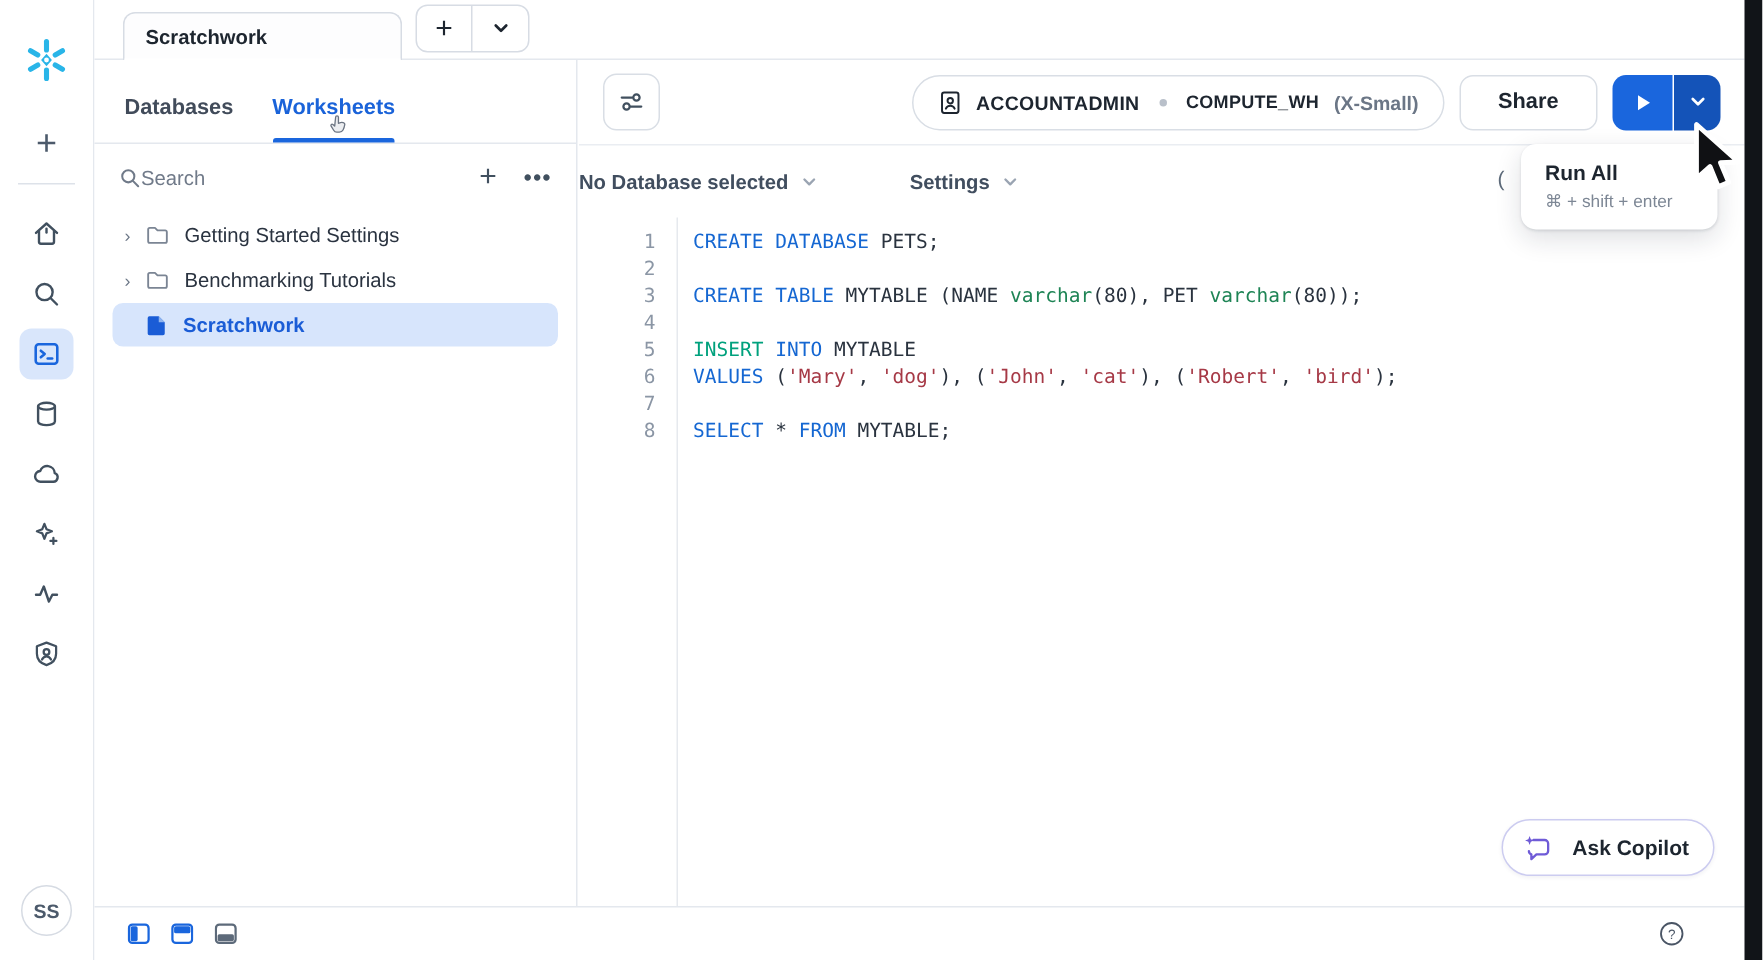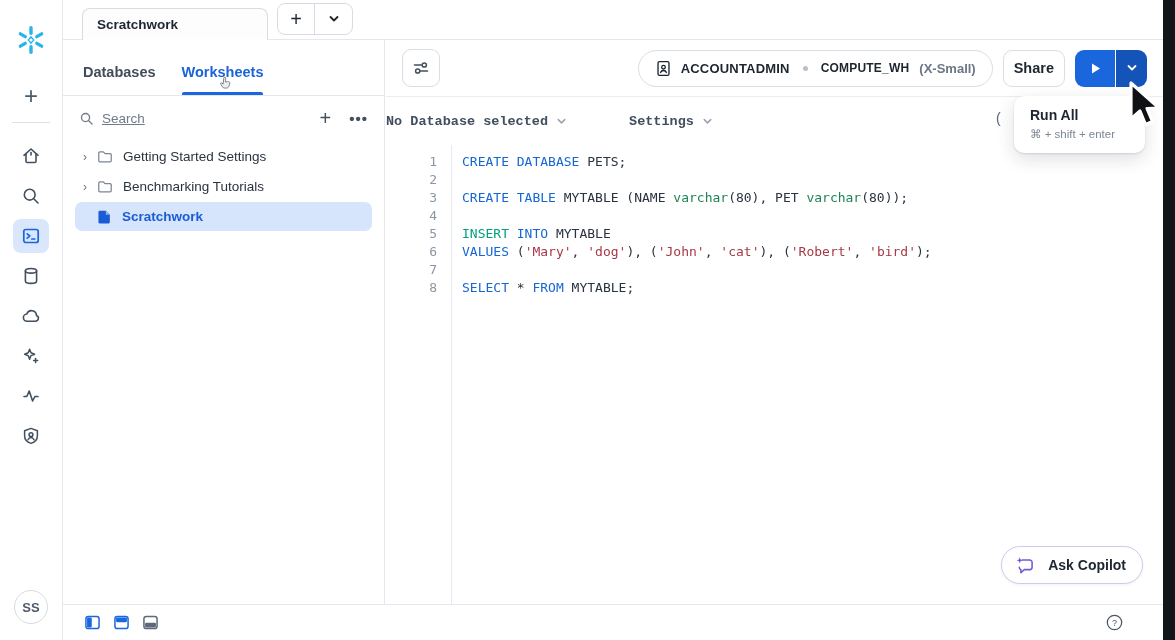--- a/index.html
+++ b/index.html
@@ -31,21 +31,21 @@
   .newtab-group .seg { width:37px; display:flex; align-items:center; justify-content:center; color:#1d252f; cursor:pointer; }
   .newtab-group .seg:first-child { border-right:1px solid #d7dce4; font-size:20px; font-weight:400; }
 
   
   .sidebar { position:absolute; left:63px; top:40px; width:322px; height:564px; background:#fff; border-right:1px solid #e4e8ee; }
   .sidebar-tabs { height:56px; display:flex; align-items:flex-end; padding:0 20px; border-bottom:1px solid #e4e8ee; }
   .side-tab { font-size:14.5px; font-weight:600; color:#414b5a; padding-bottom:15px; margin-right:26px; cursor:pointer; position:relative; }
   .side-tab.active { color:#1a63d9; }
   .side-tab.active::after { content:""; position:absolute; left:0; right:0; bottom:0; height:3px; background:#1a66dd; border-radius:2px 2px 0 0; }
   .search-row { height:44px; display:flex; align-items:center; padding:0 16px; }
-  .search-row .ph { margin-left:8px; font-size:13.5px; color:#707a89; flex:1;text-decoration:underline; }
+  .search-row .ph { font-size:13.5px; color:#707a89; flex:1; }
   .search-plus { font-size:20px; color:#41505f; margin-right:18px; cursor:pointer; line-height:1; }
   .search-dots { font-size:15px; color:#41505f; letter-spacing:1px; cursor:pointer; font-weight:700; }
   .tree { padding:2px 12px 0; }
   .tree-item { height:29px; display:flex; align-items:center; border-radius:7px; padding:0 8px; margin-bottom:1px; cursor:pointer; }
   .tree-item .chev { color:#6c7787; font-size:12px; width:14px; }
   .tree-item .ticon { margin-right:10px; }
   .tree-item .tlabel { font-size:13.5px; color:#2a3340; font-weight:400; }
   .tree-item.selected { background:#d7e5fc; }
   .tree-item.selected .tlabel { color:#1a5cd6; font-weight:600; }
   .tree-item.doc { padding-left:22px; }
@@ -53,26 +53,26 @@
   
   .editor { position:absolute; left:386px; top:40px; width:777px; height:564px; background:#fff; }
   .ed-header { height:57px; border-bottom:1px solid #eaedf2; display:flex; align-items:center; padding:0 16px; }
   .filter-btn { width:38px; height:38px; border:1px solid #d9dee5; border-radius:9px; display:flex; align-items:center; justify-content:center; cursor:pointer; background:#fff; }
   .ed-header .spacer { flex:1; }
   .ctx-pill { height:37px; border:1px solid #d9dee5; border-radius:19px; display:flex; align-items:center; padding:0 16px; gap:9px; background:#fff; cursor:pointer;justify-content:flex-end; }
   .ctx-pill .role { font-size:13px; font-weight:700; color:#1d252f; letter-spacing:.2px; }
   .ctx-pill .dot { width:5px; height:5px; border-radius:50%; background:#b9c0ca; margin:0 4px; }
   .ctx-pill .wh { font-size:12px; font-weight:700; color:#1d252f; letter-spacing:.2px; }
   .ctx-pill .wh-size { font-size:13px; font-weight:600; color:#6b7686; margin-left:1px; }
-  .share-btn { height:37px; border:1px solid #d9dee5; border-radius:9px; background:#fff; padding:0 10px; font-size:14.5px; font-weight:600; color:#1d252f; margin-left:10px; display:flex; align-items:center; cursor:pointer; font-family:inherit; }
+  .share-btn { height:37px; border:1px solid #d9dee5; border-radius:9px; background:#fff; padding:0 25px; font-size:14.5px; font-weight:600; color:#1d252f; margin-left:10px; display:flex; align-items:center; cursor:pointer; font-family:inherit; }
   .run-group { display:flex; margin-left:10px; }
   .run-play { width:40px; height:37px; background:#1a66dd; border:none; border-radius:9px 0 0 9px; display:flex; align-items:center; justify-content:center; cursor:pointer; }
   .run-chevron { width:31px; height:37px; background:#1453b8; border:none; border-radius:0 9px 9px 0; margin-left:1px; display:flex; align-items:center; justify-content:center; cursor:pointer; }
 
-  .ed-toolbar { height:48px; display:flex; align-items:center; position:relative;font-family:Liberation Mono, monospace; }
+  .ed-toolbar { height:48px; display:flex; align-items:center; position:relative; }
   .db-selector,.settings-sel { display:flex; align-items:center; gap:8px; cursor:pointer; }
   .db-selector .lbl,.settings-sel .lbl { font-size:13.5px; font-weight:600; color:#414e5f; }
   .settings-sel { margin-left:62px; }
   .partial-glyph { position:absolute; right:160px; top:14px; font-size:14px; color:#5d6a7a; }
 
   .code-area { display:flex; height:calc(564px - 57px - 48px); }
   .gutter { width:66px; border-right:1px solid #e6e9ee; padding:8px 14px 0 0; text-align:right; font-family:"DejaVu Sans Mono",monospace; font-size:13px; line-height:18px; color:#8b96a5; flex-shrink:0; }
   .gutter-num { height:18px; }
   .code-content { padding:8px 0 0 10px; font-family:"DejaVu Sans Mono",monospace; font-size:13px; line-height:18px; white-space:pre; flex:1; cursor:text; }
   .code-line { height:18px; }

